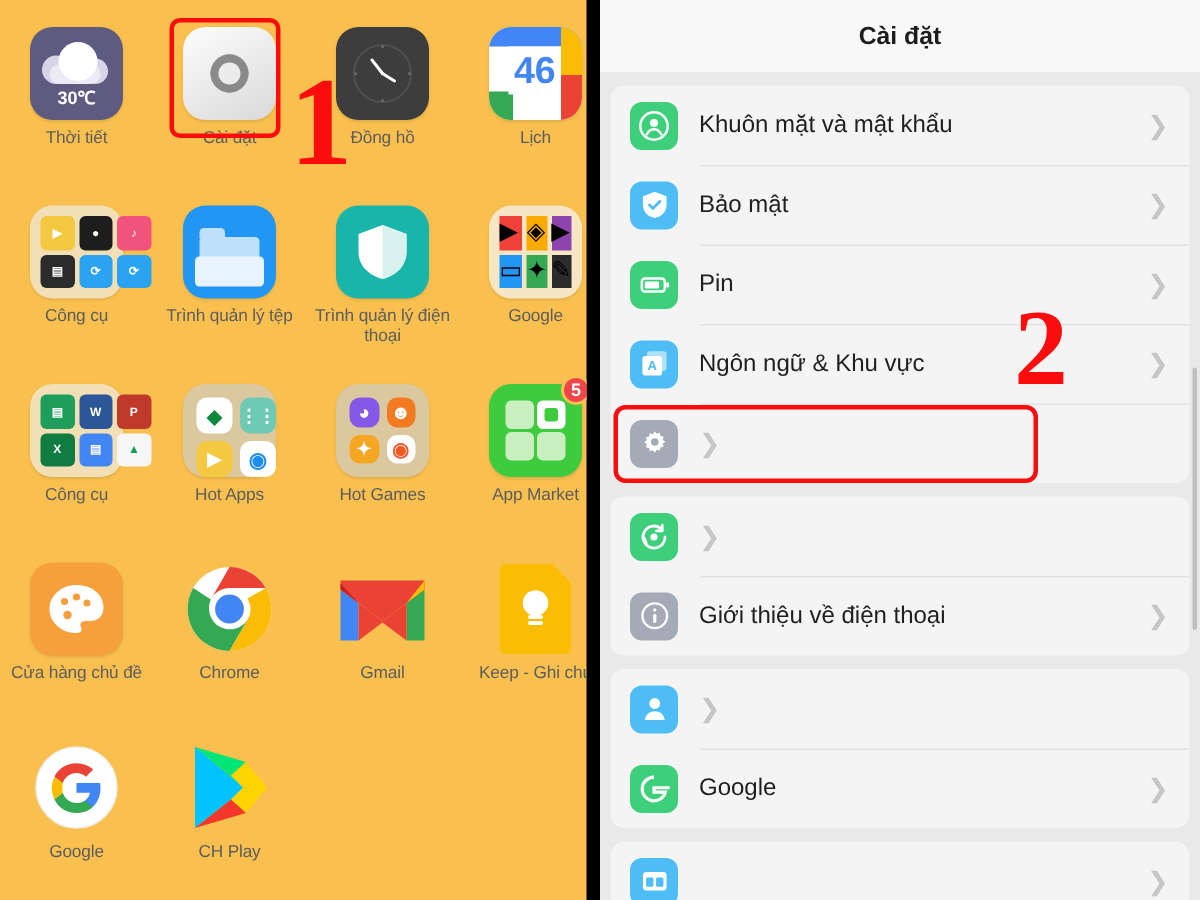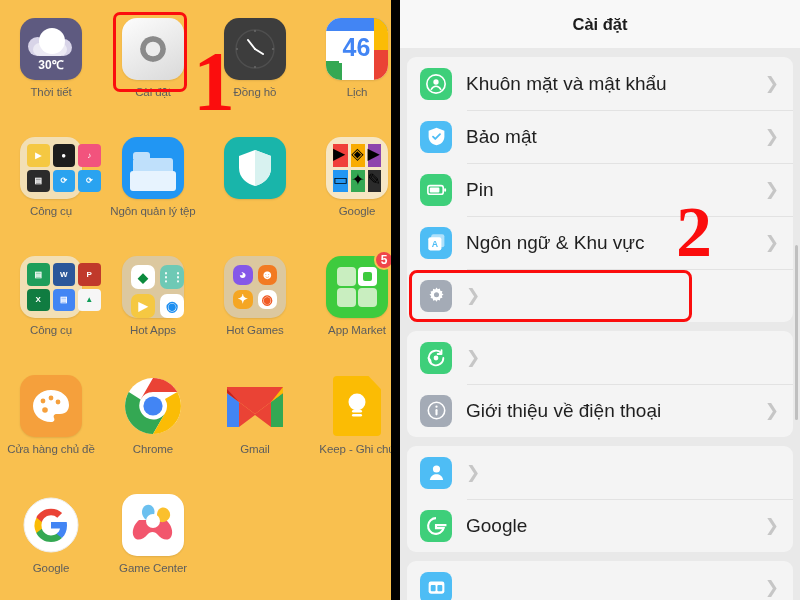--- a/index.html
+++ b/index.html
@@ -157,21 +157,21 @@
   }
   .st-row + .st-row:before {
     content:""; position:absolute; left:60px; right:0; top:0;
     height:1px; background:#e2e2e2;
   }
   .st-ic {
     width:32px;height:32px;border-radius:8px;flex:none;
     display:flex;align-items:center;justify-content:center;
     margin-right:14px;
   }
-  .st-label { flex:1; font-size:19px; color:#1f1f1f; }
+  .st-label { flex:1; font-size:16px; color:#1f1f1f; }
   .st-chev { color:#c6c6c6; font-size:17px; font-weight:300; line-height:1; }
 
   #st-callout {
     position:absolute;
     left:9px; top:270px; width:283px; height:52px;
     border:3px solid #fb0d0d; border-radius:8px;
     pointer-events:none;
   }
   #marker2 {
     position:absolute; right:88px; top:196px;
@@ -251,30 +251,31 @@
           <span class="m" style="background:#2aa3f0">⟳</span>
           <span class="m" style="background:#2aa3f0">⟳</span>
         </div>
         <div class="app-label">Công cụ</div>
       </div>
 
       <div class="app">
         <div class="app-icon ic-files">
           <span class="fd"></span>
         </div>
-        <div class="app-label">Ngôn quản lý tệp</div>
+        <div class="app-label">Trình quản lý tệp</div>
       </div>
 
       <div class="app">
         <div class="app-icon ic-shield">
           <svg width="36" height="40" viewBox="0 0 36 40">
               <path d="M18 2 L34 8 V20 C34 30 26 36 18 38 C10 36 2 30 2 20 V8 Z" fill="#fff"></path>
               <path d="M18 2 L34 8 V20 C34 30 26 36 18 38 Z" fill="#d8f2f0"></path>
             </svg>
         </div>
+        <div class="app-label">Trình quản lý điện thoại</div>
       </div>
 
       <div class="app">
         <div class="app-icon ic-gfolder">
           <span class="m" style="background:#f0403a">▶</span>
           <span class="m" style="background:#f9ab00">◈</span>
           <span class="m" style="background:#8e44ad">▶</span>
           <span class="m" style="background:#2196f3">▭</span>
           <span class="m" style="background:#34a853">✦</span>
           <span class="m" style="background:#2b2b2b">✎</span>
@@ -387,32 +388,36 @@
             <circle cx="29" cy="29" r="27" fill="#fff" stroke="#eee"></circle>
             <path d="M45 29.4c0-1.2-.1-2.3-.3-3.4H29v6.5h9c-.4 2.1-1.6 3.9-3.3 5.1v4.2h5.4c3.1-2.9 4.9-7.2 4.9-12.4z" fill="#4285f4"></path>
             <path d="M29 46c4.5 0 8.2-1.5 10.9-4l-5.4-4.2c-1.5 1-3.4 1.6-5.5 1.6-4.2 0-7.8-2.9-9.1-6.7h-5.6v4.3C17 42.6 22.6 46 29 46z" fill="#34a853"></path>
             <path d="M19.9 32.7a10 10 0 0 1 0-6.4v-4.3h-5.6a17 17 0 0 0 0 15z" fill="#fbbc05"></path>
             <path d="M29 19.3c2.4 0 4.6.8 6.3 2.5l4.8-4.8C37.2 14.3 33.5 12.8 29 12.8c-6.4 0-12 3.4-14.7 8.8l5.6 4.3c1.3-3.8 4.9-6.6 9.1-6.6z" fill="#ea4335"></path>
           </svg>
         </div>
         <div class="app-label">Google</div>
       </div>
 
-
-      <div class="app">
-        <div class="app-icon ic-gamec">
-          <svg width="48" height="46" viewBox="0 0 48 46">
-            <path d="M10 18c-5 4-8 12-5 17s10 2 13-2 8-4 11 0 10 7 13 2-0-13-5-17z" fill="#f2566d"></path>
-            <path d="M14 6c3-5 9-4 11 1s-2 11-6 11-8-7-5-12z" fill="#6bc0ef"></path>
-            <path d="M32 6c5-2 10 3 9 8s-8 8-11 5 -3-11 2-13z" fill="#fbc02d"></path>
-            <circle cx="24" cy="19" r="7" fill="#fff"></circle>
+      <div class="app">
+        <div class="app-icon ic-plain">
+          <svg width="54" height="58" viewBox="0 0 54 58">
+            <path d="M4 2 36 29 4 56z" fill="#00c3ff"></path>
+            <path d="M4 2 36 29 4 56z" fill="none"></path>
+            <path d="M4 2 28 21 36 29 4 2z" fill="#00e676"></path>
+            <path d="M4 2 L28 21 4 2z" fill="none"></path>
+            <path d="M4 2 36 29 28 37 4 56z" fill="#00c3ff"></path>
+            <path d="M4 2 28 21 38 12 4 2z" fill="#00e676"></path>
+            <path d="M38 12 52 29 38 46 28 37 36 29 28 21z" fill="#ffd400"></path>
+            <path d="M4 56 28 37 38 46z" fill="#f4372a"></path>
           </svg>
         </div>
-        <div class="app-label">Game Center</div>
-      </div>
+        <div class="app-label">CH Play</div>
+      </div>
+
 
     </div>
 
     <div id="home-callout"></div>
     <div id="marker1">1</div>
   </div>
 
   <div id="divider"></div>
 
   <div id="settings">

